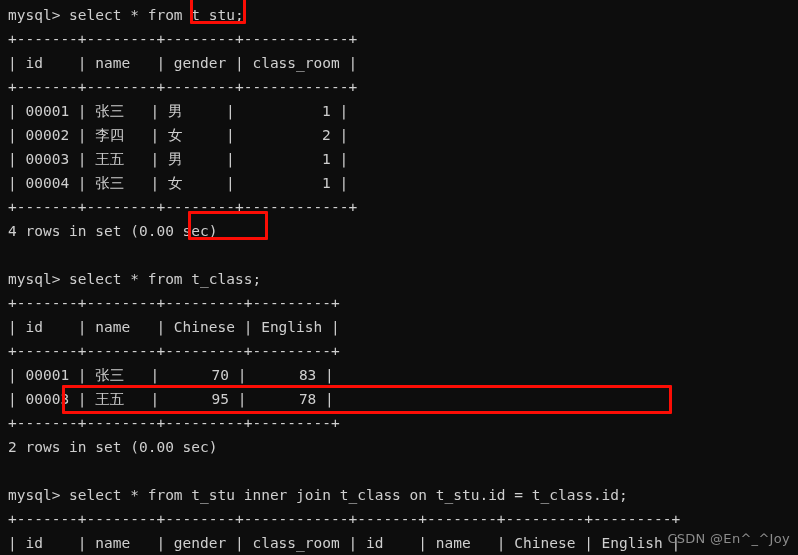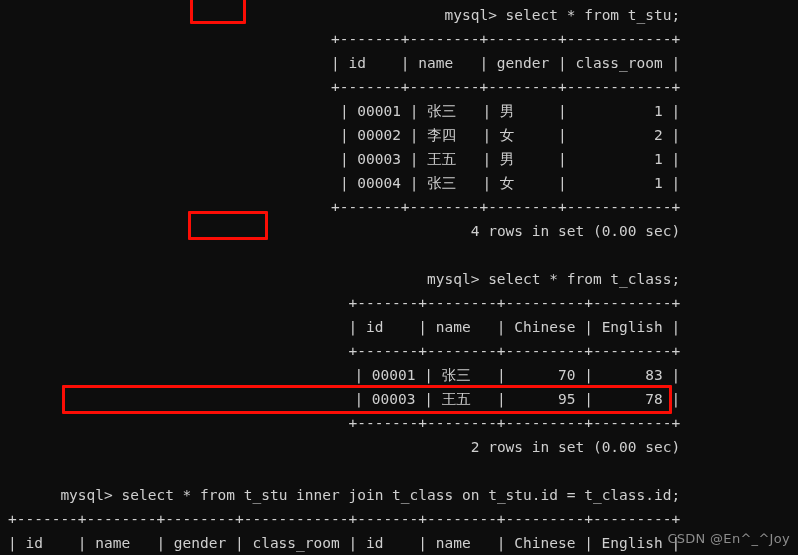--- a/index.html
+++ b/index.html
@@ -22,21 +22,20 @@
   #console-lines {
     position: absolute;
     left: 8px;
     top: 3px;
     white-space: pre;
     margin: 0;
     font-family: "DejaVu Sans Mono", "Liberation Mono", monospace;
     font-size: 14.5px;
     line-height: 24px;
     color: #cfcfcf;
-    text-align: right;
   }
   .line {
     white-space: pre;
     height: 24px;
   }
   .blank { height: 24px; }
   
   .hl-box {
     position: absolute;
     border: 3px solid #fb0d05;

